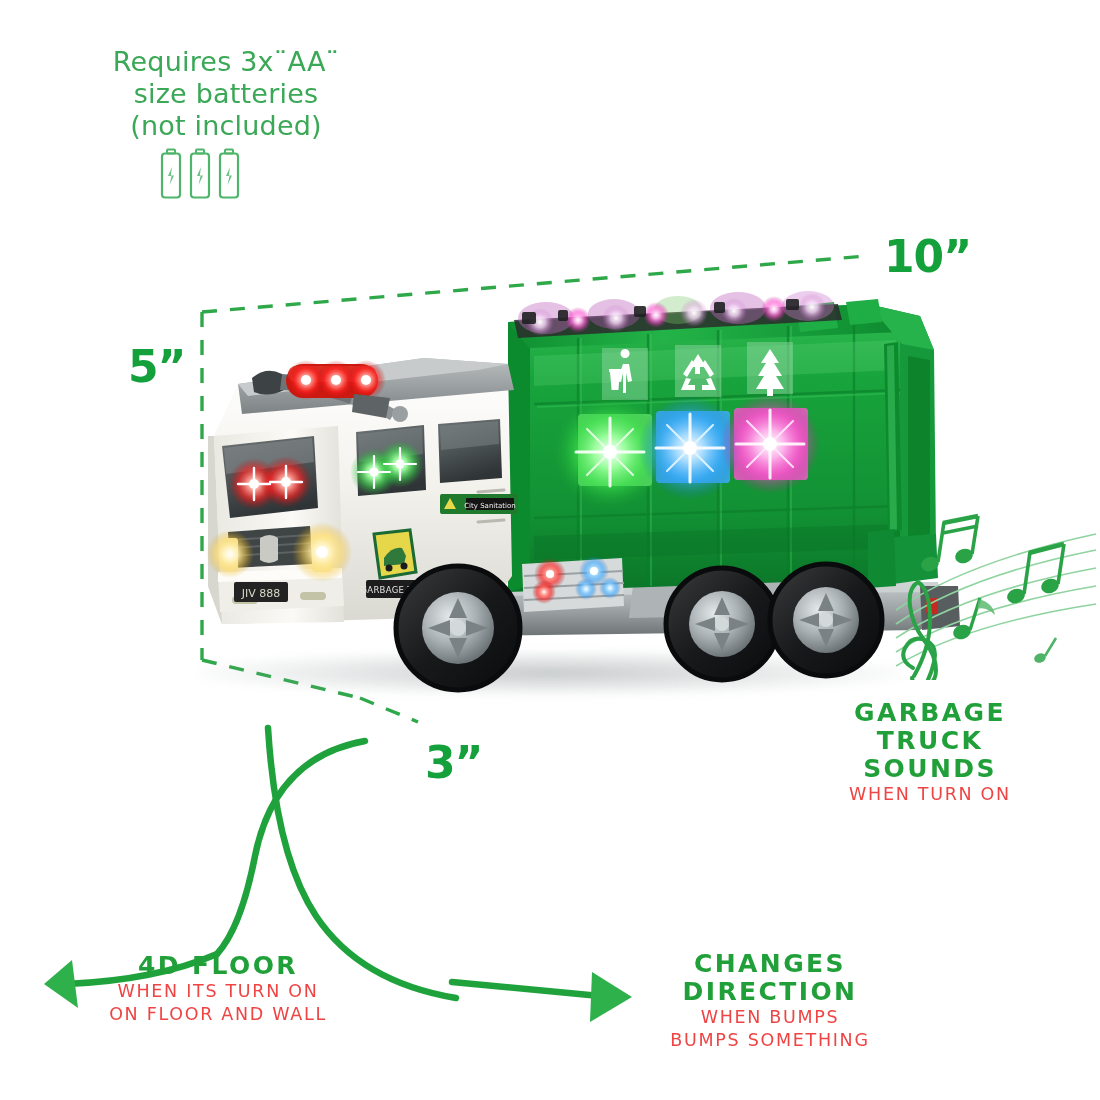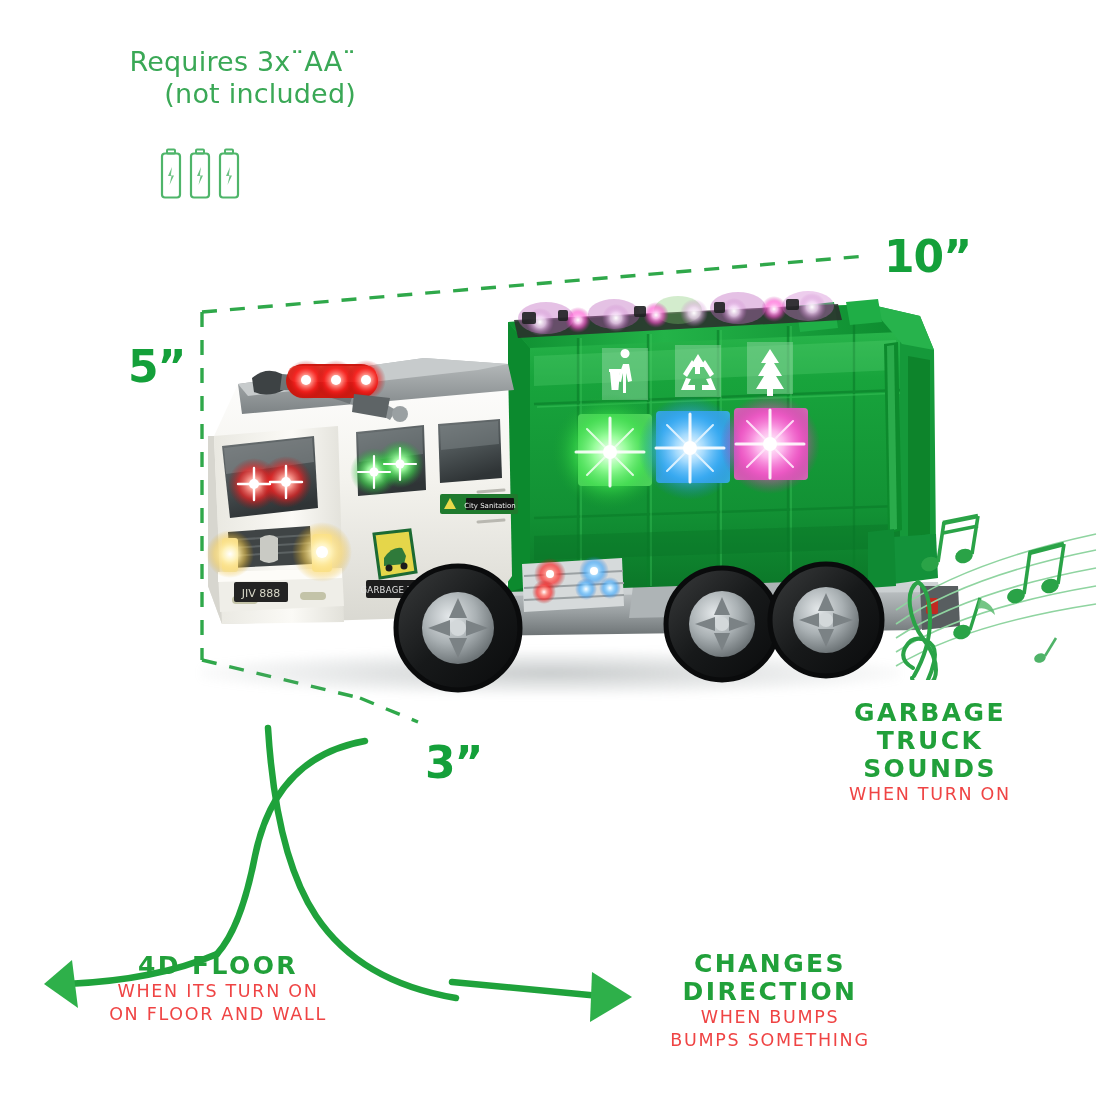--- a/index.html
+++ b/index.html
@@ -21,21 +21,21 @@
   #battery-note {
     left: 96px; top: 46px;
     width: 260px;
     text-align: center;
     color: #3aa856;
     font-family: "DejaVu Sans", sans-serif;
     font-size: 27px;
     line-height: 1.18;
     letter-spacing: .2px;
   }
-  #battery-note .bline { display: block; white-space: nowrap; text-align: right; }
+  #battery-note .bline { display: block; white-space: nowrap; }
   #battery-icons {
     left: 160px; top: 148px;
     display: flex; gap: 7px;
   }
 
   
   .dim-label {
     color: #14a03a;
     font-family: "DejaVu Sans", sans-serif;
     font-weight: bold;
@@ -82,20 +82,21 @@
     filter: blur(3px);
   }
 </style>
 </head>
 <body>
 
 <div id="stage">
 
   <div class="abs" id="battery-note">
     <span class="bline">Requires 3x¨AA¨</span>
+    <span class="bline">size batteries</span>
     <span class="bline">(not included)</span>
   </div>
 
   <div class="abs" id="battery-icons">
     <svg width="22" height="52" viewBox="0 0 22 52">
       <rect x="7" y="1.5" width="8" height="4" rx="1" fill="none" stroke="#4fb56a" stroke-width="2"></rect>
       <rect x="2" y="5.5" width="18" height="44" rx="3" fill="none" stroke="#4fb56a" stroke-width="2.2"></rect>
       <path d="M12 19 L8 28 L11.5 28 L9.5 37 L14 27.5 L10.8 27.5 Z" fill="#6cc183"></path>
     </svg>
     <svg width="22" height="52" viewBox="0 0 22 52">

